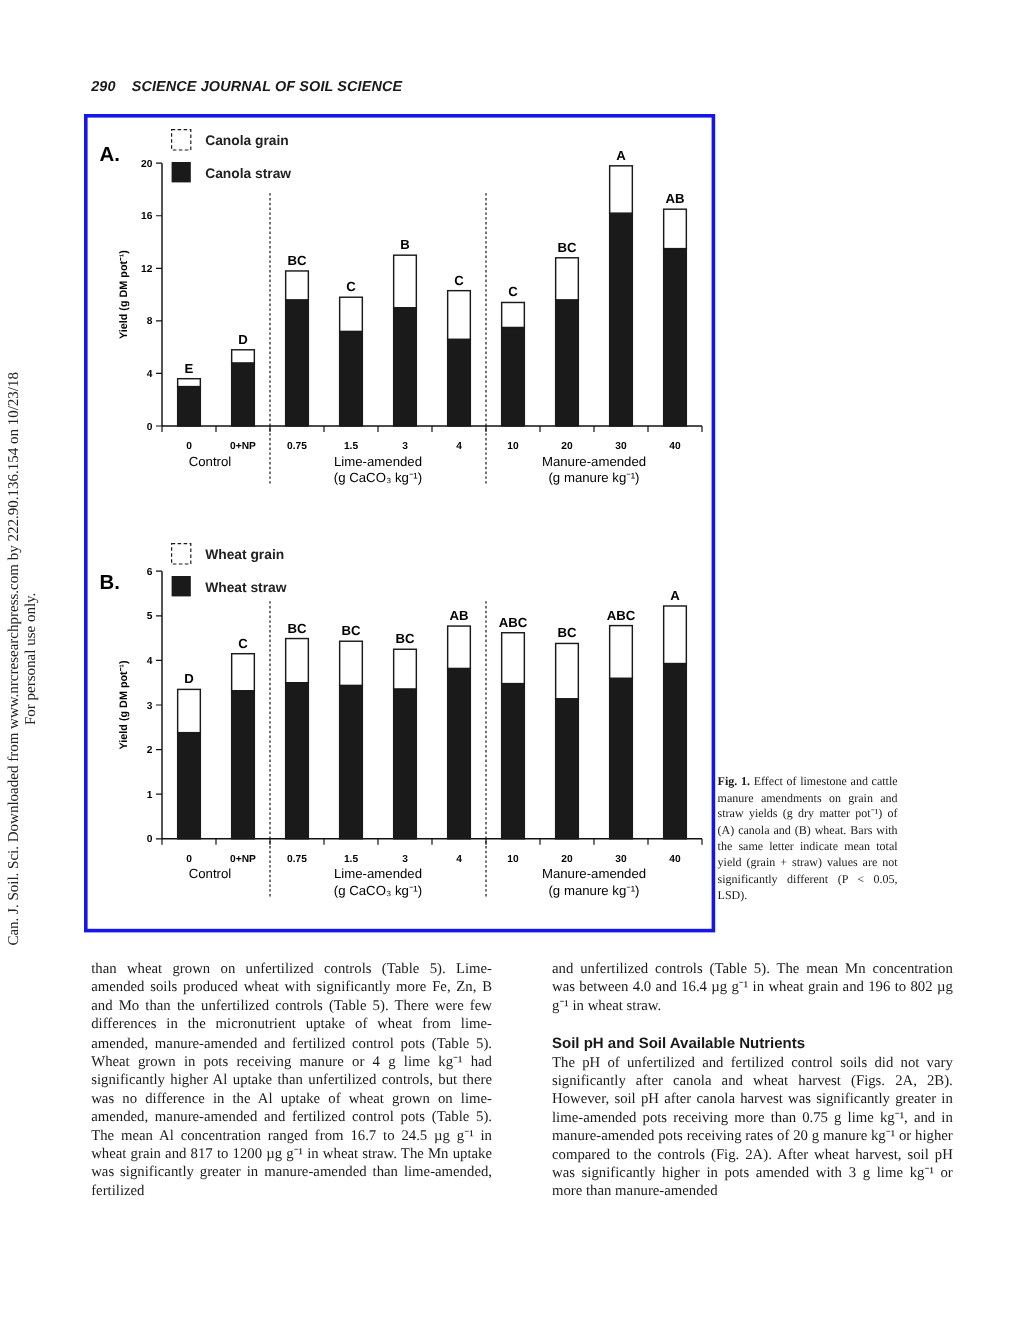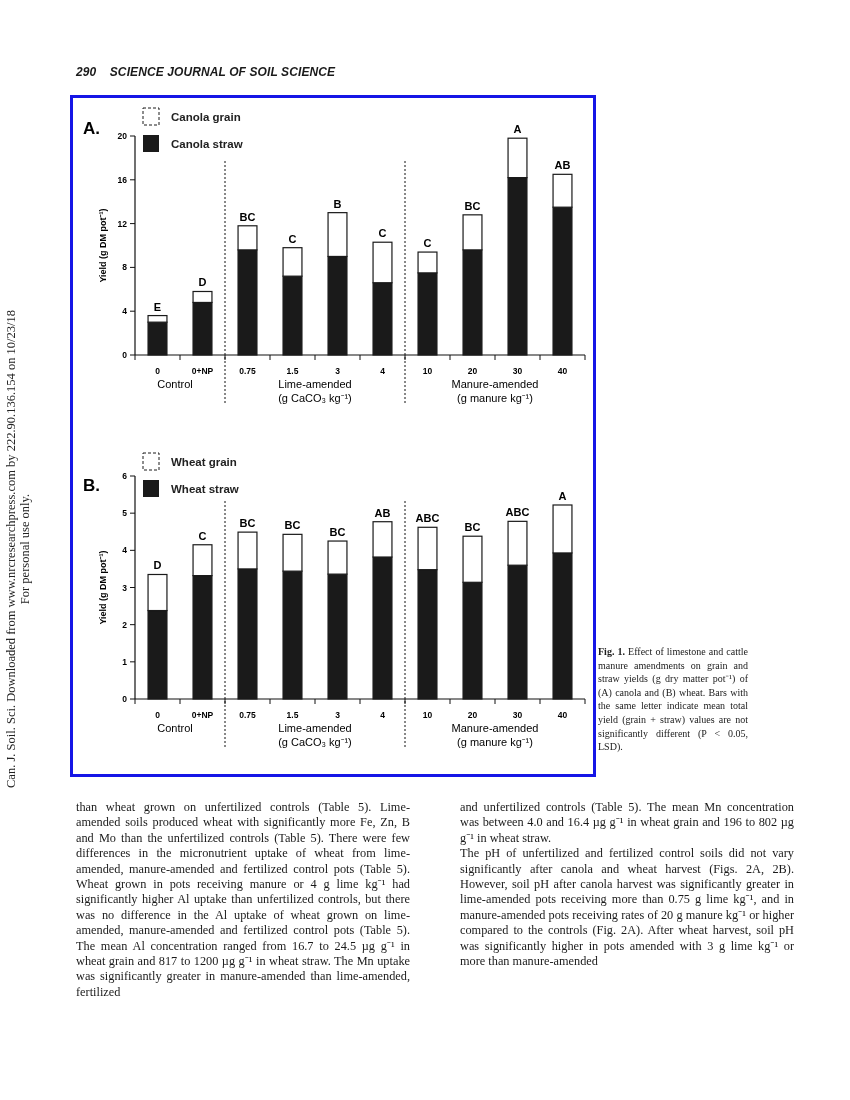--- a/index.html
+++ b/index.html
@@ -201,14 +201,15 @@
   <b>Fig. 1.</b>
   <span>Effect of limestone and cattle manure amendments on grain and straw yields (g dry matter pot⁻¹) of (A) canola and (B) wheat. Bars with the same letter indicate mean total yield (grain + straw) values are not significantly different (P &lt; 0.05, LSD).</span>
 </div>
 
 <div class="col left">
   <p>than wheat grown on unfertilized controls (Table 5). Lime-amended soils produced wheat with significantly more Fe, Zn, B and Mo than the unfertilized controls (Table 5). There were few differences in the micronutrient uptake of wheat from lime-amended, manure-amended and fertilized control pots (Table 5). Wheat grown in pots receiving manure or 4 g lime kg⁻¹ had significantly higher Al uptake than unfertilized controls, but there was no difference in the Al uptake of wheat grown on lime-amended, manure-amended and fertilized control pots (Table 5). The mean Al concentration ranged from 16.7 to 24.5 µg g⁻¹ in wheat grain and 817 to 1200 µg g⁻¹ in wheat straw. The Mn uptake was significantly greater in manure-amended than lime-amended, fertilized</p>
 </div>
 
 <div class="col right">
   <p>and unfertilized controls (Table 5). The mean Mn concentration was between 4.0 and 16.4 µg g⁻¹ in wheat grain and 196 to 802 µg g⁻¹ in wheat straw.</p>
+  <div class="sec-head">Soil pH and Soil Available Nutrients</div>
   <p>The pH of unfertilized and fertilized control soils did not vary significantly after canola and wheat harvest (Figs. 2A, 2B). However, soil pH after canola harvest was significantly greater in lime-amended pots receiving more than 0.75 g lime kg⁻¹, and in manure-amended pots receiving rates of 20 g manure kg⁻¹ or higher compared to the controls (Fig. 2A). After wheat harvest, soil pH was significantly higher in pots amended with 3 g lime kg⁻¹ or more than manure-amended</p>
 </div>
 
 </body></html>

